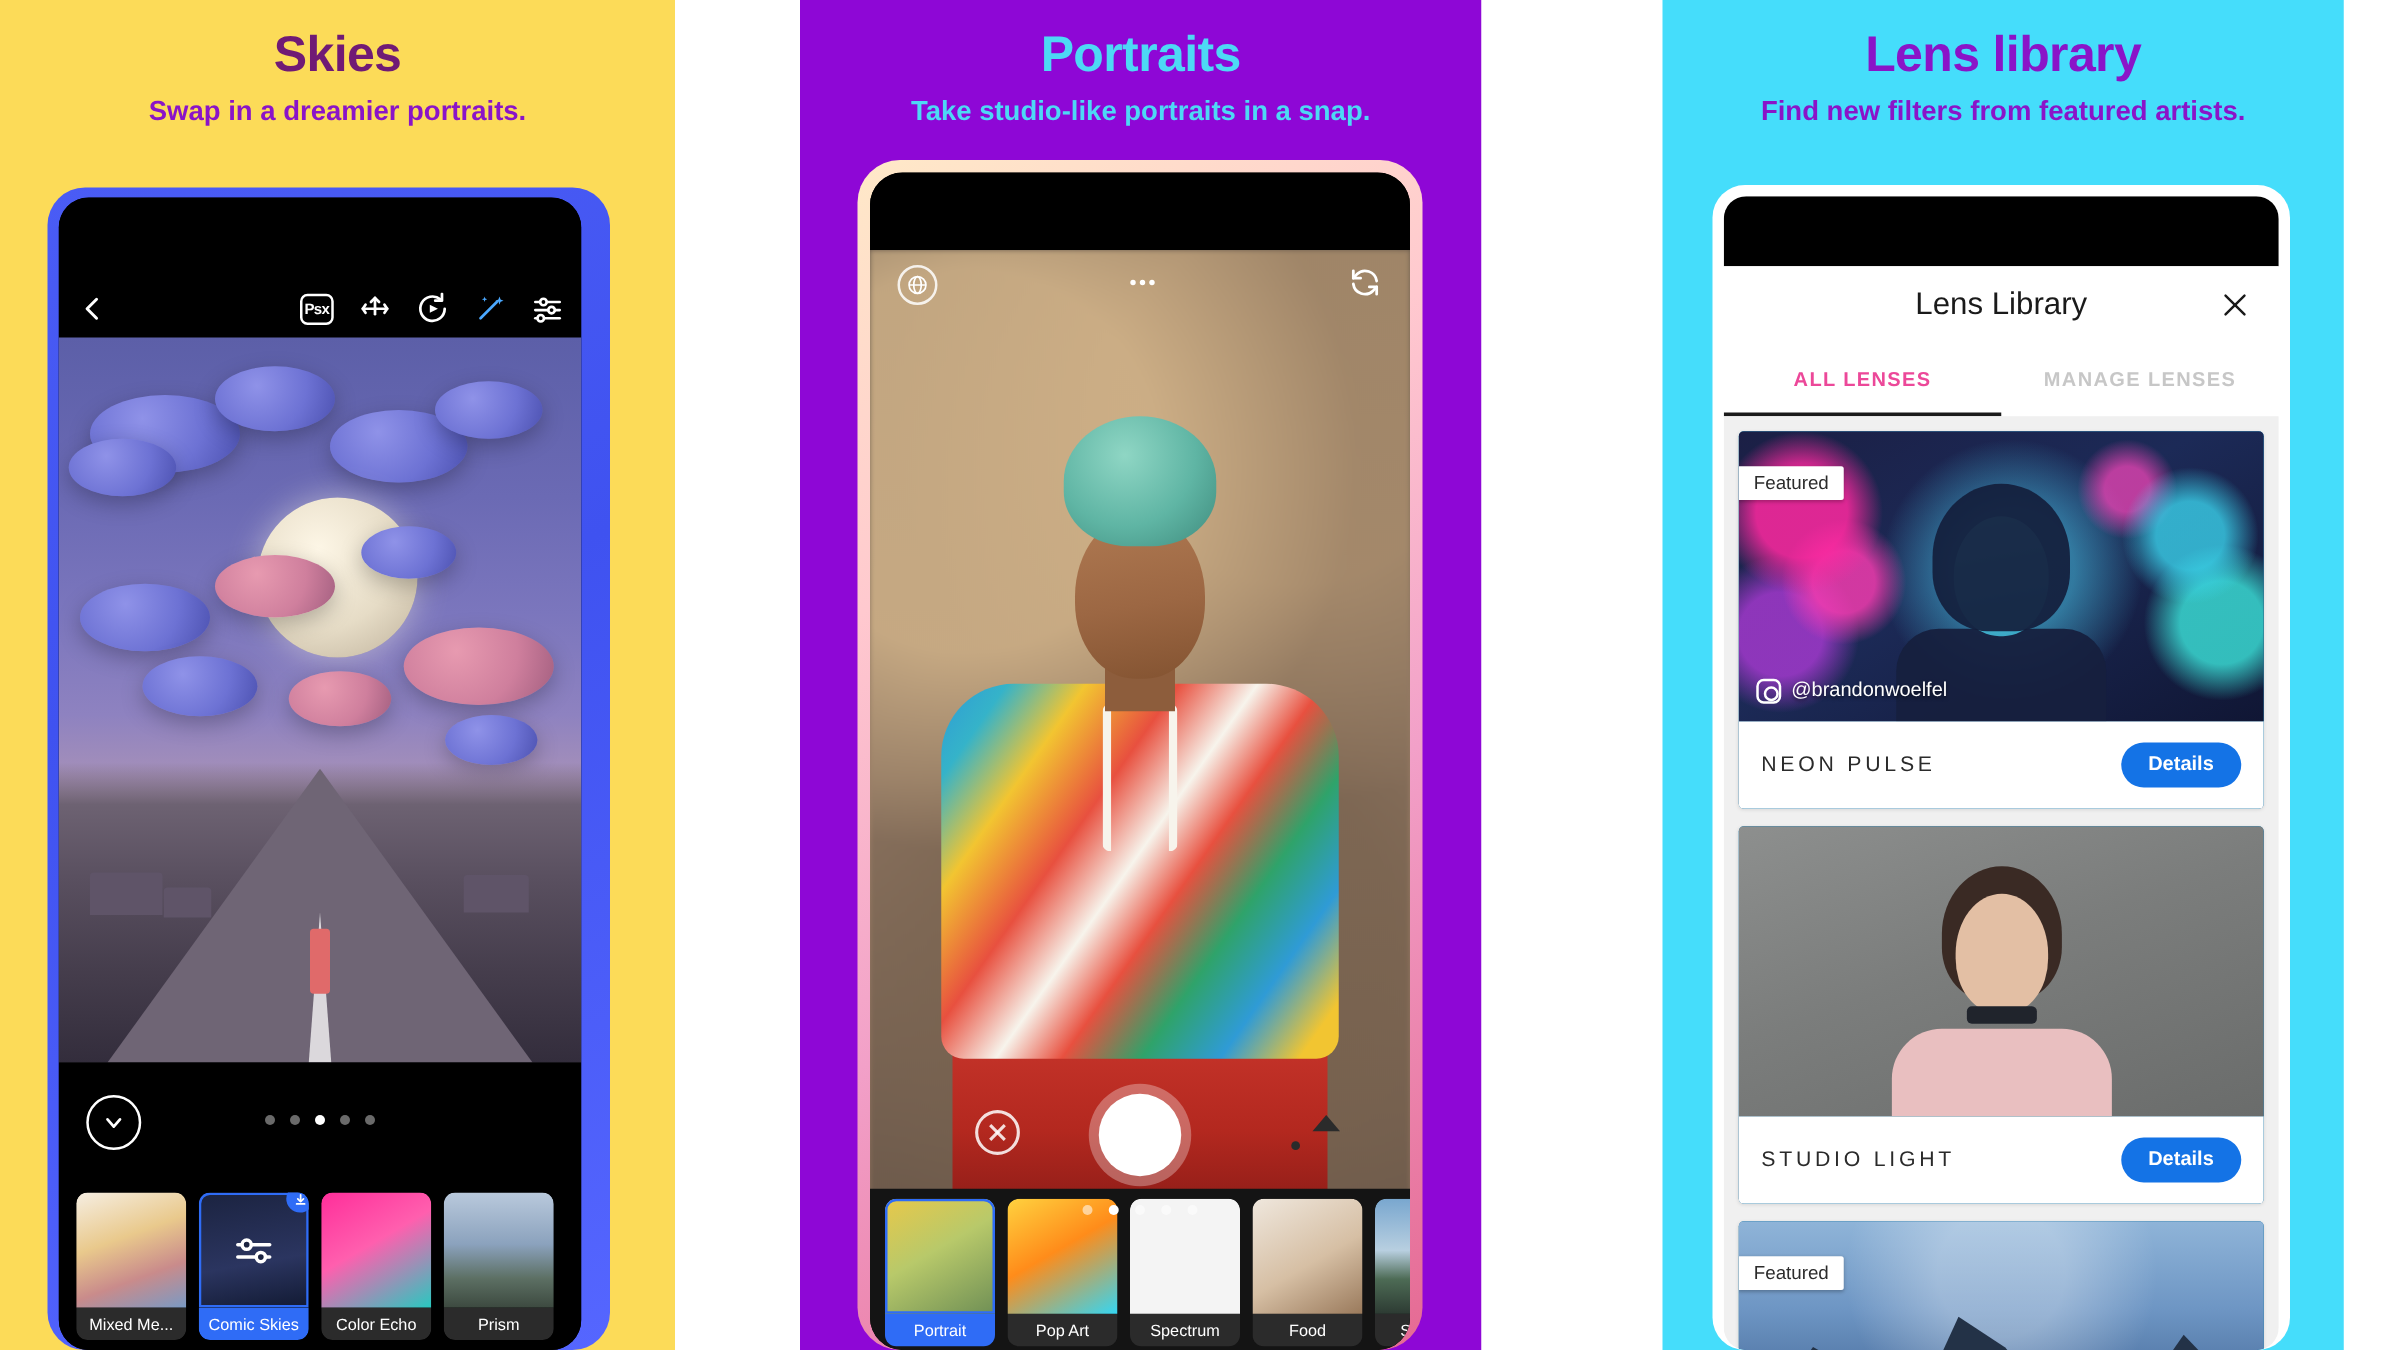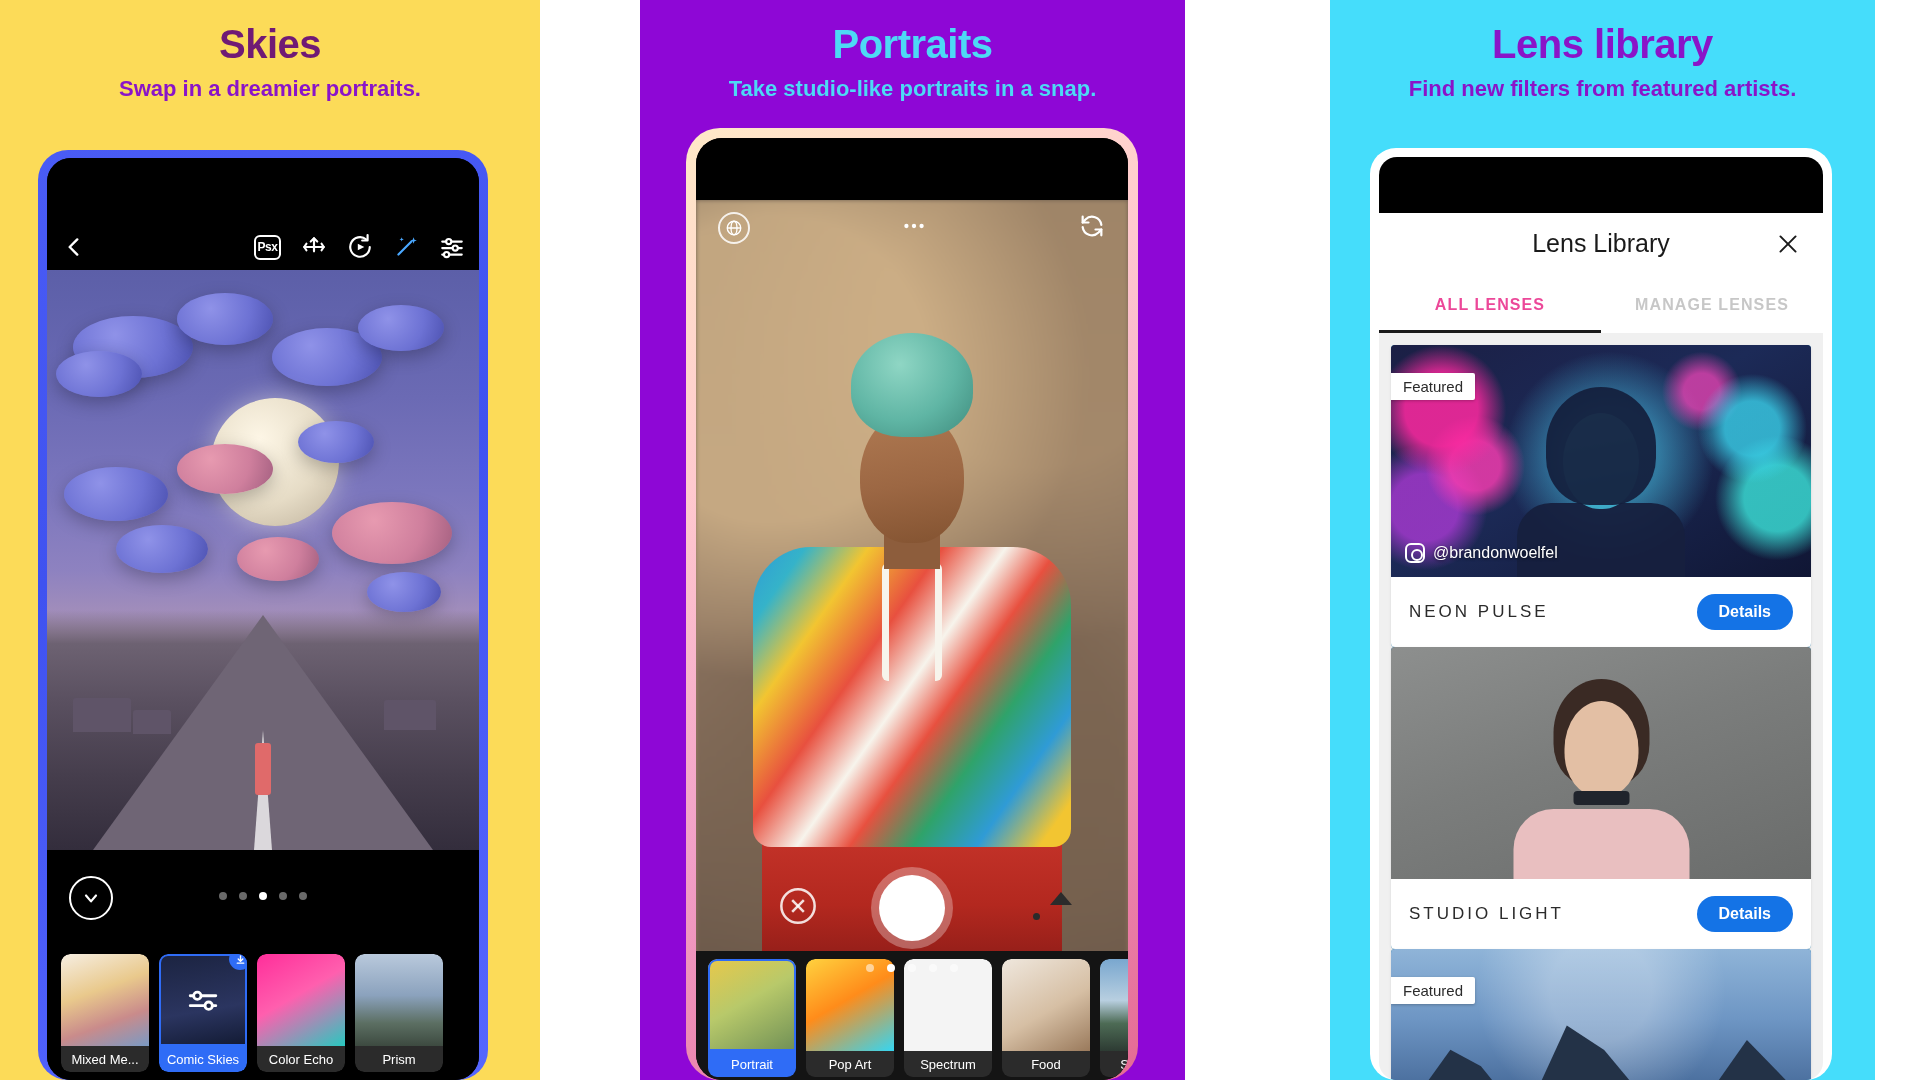--- a/index.html
+++ b/index.html
@@ -39,21 +39,21 @@
   }
 
   
   #panel-skies { width: 540px; background: #FCDB58; }
   #panel-skies .panel-title { color: #701a75; }
   #panel-skies .panel-sub { color: #8A14C8; }
 
   #phone-skies {
     left: 38px; top: 150px; width: 450px; height: 930px;
     background: linear-gradient(160deg,#4a5cf5 0%,#3f52f0 40%,#5566ff 100%);
-    padding: 8px 9px 0 9px;
+    padding: 8px 23px 0 9px;
     border-radius: 30px;
   }
   #phone-skies .inner {
     position: relative; width: 100%; height: 100%;
     background: #000; border-radius: 24px; overflow: hidden;
   }
   .skies-topbar {
     position: absolute; top: 0; left: 0; right: 0; height: 112px;
     background: #000; display: flex; align-items: flex-end;
     padding: 0 14px 10px 14px;
@@ -297,21 +297,21 @@
   }
   .lens-tab.active { color:#ec4899; }
   .lens-tab.active::after {
     content:""; position:absolute; left:0; right:0; bottom:0; height:3px; background:#1a1a1a;
   }
   .lens-body {
     position:absolute; top: 176px; left:0; right:0; bottom:0;
     background:#f0f0f0; padding: 12px 12px 0 12px; overflow:hidden;
   }
   .lens-card {
-    background:#0369a1; border-radius: 4px; margin-bottom: 0; overflow:hidden;
+    background:#0369a1; border-radius: 4px; margin-bottom: 14px; overflow:hidden;
     box-shadow: 0 1px 3px rgba(0,0,0,.10);
   }
   .lens-img { position:relative; height: 232px; overflow:hidden; }
   .lens-img.neon {
     background:
       radial-gradient(circle at 12% 28%, rgba(255,40,160,.85) 0 9%, transparent 16%),
       radial-gradient(circle at 20% 52%, rgba(255,60,180,.8) 0 7%, transparent 14%),
       radial-gradient(circle at 8% 70%, rgba(190,60,230,.7) 0 8%, transparent 15%),
       radial-gradient(circle at 86% 36%, rgba(60,220,245,.75) 0 7%, transparent 14%),
       radial-gradient(circle at 92% 66%, rgba(60,230,220,.8) 0 8%, transparent 15%),

